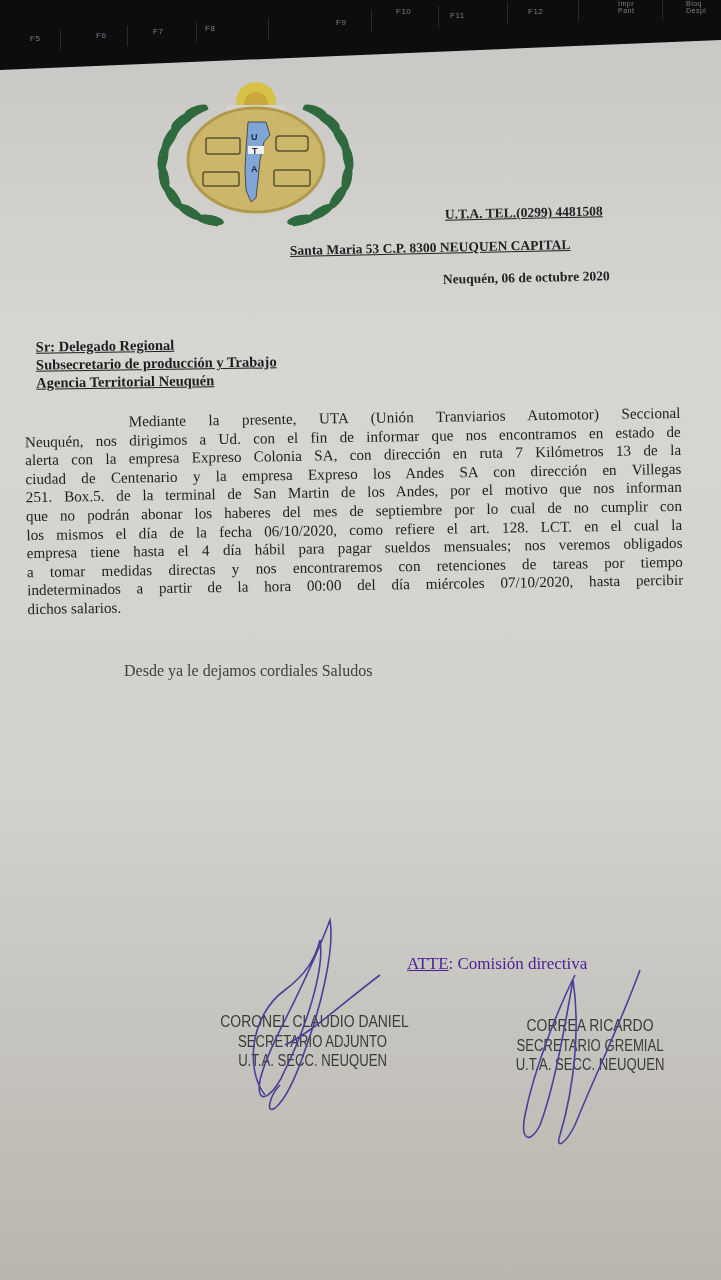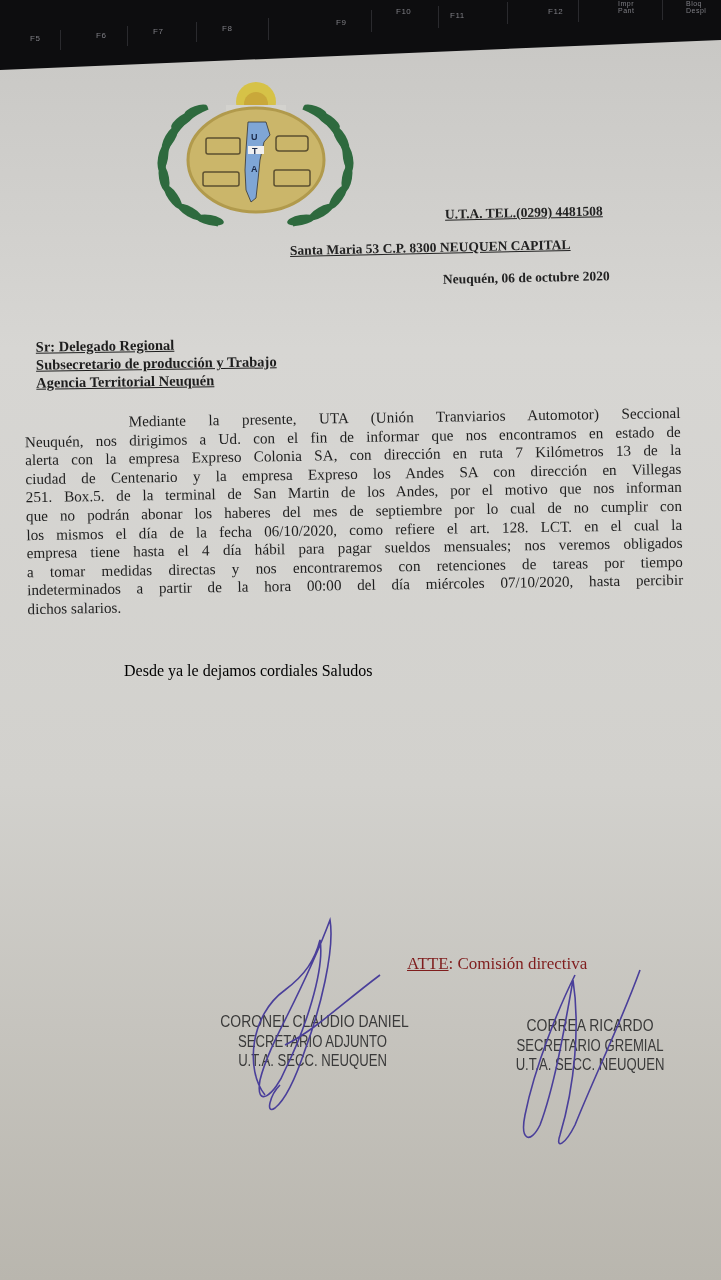--- a/index.html
+++ b/index.html
@@ -20,38 +20,38 @@
   .key {
     position:absolute; color:#7f7f85; font-family:"Liberation Sans", sans-serif;
     font-size:8px; letter-spacing:0.5px;
   }
   .key-sep { position:absolute; width:1px; background:#2a2a2e; }
   .abs { position:absolute; }
   .letterhead { font-weight:bold; font-size:13.5px; text-decoration:underline; color:#222; white-space:nowrap; }
   .date { font-weight:bold; font-size:13.5px; color:#222; white-space:nowrap; }
   .addressee { font-weight:bold; font-size:14.5px; text-decoration:underline; color:#1e1e1e; line-height:18px; white-space:nowrap; }
   .body-line { font-size:15.2px; color:#1f1f1f; white-space:nowrap; line-height:18.6px; text-align:justify; text-align-last:justify; }
-  .closing { font-size:16px; color:#000000; white-space:nowrap; }
-  .atte { font-size:17px; color:#7f1d1d; white-space:nowrap;font-family:Liberation Serif, serif; }
+  .closing { font-size:16px; color:#404040; white-space:nowrap; }
+  .atte { font-size:17px; color:#4c1d95; white-space:nowrap;font-family:Liberation Serif, serif; }
   .atte u { text-decoration:underline; }
   .sig-text { font-family:"Liberation Sans", sans-serif; color:#3a3a3a; white-space:nowrap; text-align:center; transform:scaleX(0.82); transform-origin:center; }
   .sig-svg { position:absolute; overflow:visible; }
 </style>
 </head>
 <body>
 
 <div class="keyboard">
   <div class="key" style="left:30px;top:34px">F5</div>
   <div class="key" style="left:96px;top:31px">F6</div>
   <div class="key" style="left:153px;top:27px">F7</div>
-  <div class="key" style="left:222px;top:24px">F8</div>
+  <div class="key" style="left:205px;top:24px">F8</div>
   <div class="key" style="left:336px;top:18px">F9</div>
   <div class="key" style="left:396px;top:7px">F10</div>
   <div class="key" style="left:450px;top:11px">F11</div>
-  <div class="key" style="left:548px;top:7px">F12</div>
+  <div class="key" style="left:528px;top:7px">F12</div>
   <div class="key" style="left:618px;top:0px;width:26px;font-size:7px">Impr Pant</div>
   <div class="key" style="left:686px;top:0px;width:30px;font-size:7px">Bloq Despl</div>
   <div class="key-sep" style="left:60px;top:30px;height:20px"></div>
   <div class="key-sep" style="left:127px;top:26px;height:20px"></div>
   <div class="key-sep" style="left:196px;top:22px;height:20px"></div>
   <div class="key-sep" style="left:268px;top:18px;height:22px"></div>
   <div class="key-sep" style="left:371px;top:10px;height:22px"></div>
   <div class="key-sep" style="left:438px;top:6px;height:22px"></div>
   <div class="key-sep" style="left:507px;top:2px;height:22px"></div>
   <div class="key-sep" style="left:578px;top:0px;height:22px"></div>

